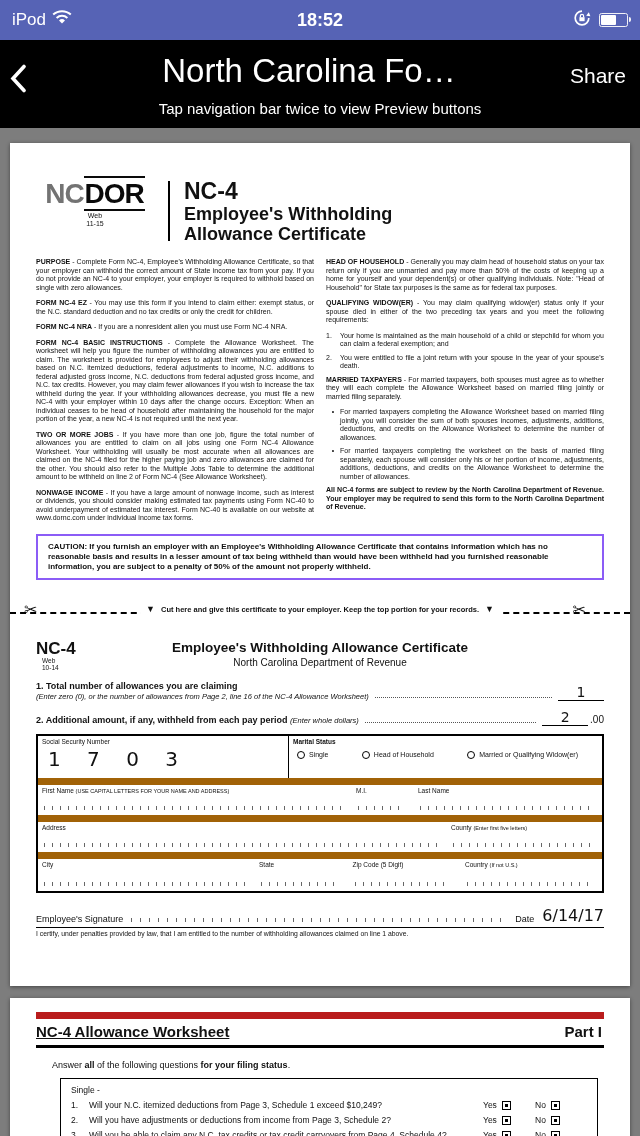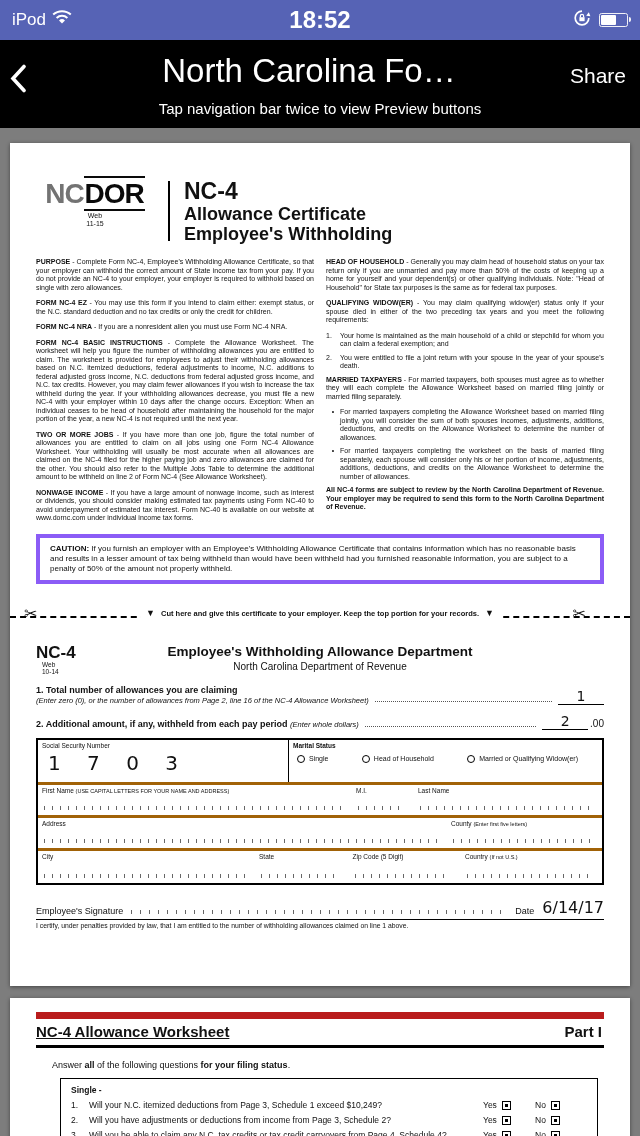--- a/index.html
+++ b/index.html
@@ -2,21 +2,21 @@
 <html><head>
 <meta charset="utf-8">
 <style>
   html,body{margin:0;padding:0;background:#444;}
   .screen{position:relative;width:640px;height:1136px;background:#7d7d7d;overflow:hidden;
           font-family:"Liberation Sans",sans-serif;-webkit-font-smoothing:antialiased;}
   
   .statusbar{position:absolute;top:0;left:0;right:0;height:40px;background:#5663b5;color:#fff;
              display:flex;align-items:center;padding:0 12px;box-sizing:border-box;z-index:5;}
   .sb-left{display:flex;align-items:center;gap:6px;font-size:17px;}
-  .sb-time{position:absolute;left:0;right:0;text-align:center;font-size:24px;font-weight:bold;}
+  .sb-time{position:absolute;left:0;right:0;text-align:center;font-size:18px;font-weight:bold;}
   .sb-right{margin-left:auto;display:flex;align-items:center;gap:8px;z-index:2;}
   .battery{position:relative;width:27px;height:12px;border:1px solid #f2f2f6;border-radius:2.5px;}
   .battery .fill{position:absolute;left:1px;top:1px;bottom:1px;width:55%;background:#fff;border-radius:1px;}
   .battery .nub{position:absolute;right:-4px;top:3px;width:2.5px;height:5px;background:#f2f2f6;border-radius:0 2px 2px 0;}
   
   .navbar{position:absolute;top:40px;left:0;right:0;height:88px;background:#000000;color:#fff;z-index:5;}
   .back-btn{position:absolute;left:10px;top:18px;width:30px;height:40px;display:flex;align-items:center;cursor:pointer;}
   .nav-title{position:absolute;left:78px;right:100px;top:12px;text-align:center;font-size:33px;font-weight:400;
              white-space:nowrap;overflow:hidden;}
   .share-btn{position:absolute;right:14px;top:24px;font-size:21px;cursor:pointer;}
@@ -41,21 +41,21 @@
   .cols{display:flex;gap:12px;margin-top:14px;}
   .col{flex:1;font-size:7px;line-height:8.5px;text-align:justify;}
   .para{margin:0 0 7px;}
   .para b{font-weight:bold;}
   .para.allbold{font-weight:bold;}
   .numrow{display:flex;margin:0 0 5px;}
   .num{width:14px;flex:none;}
   .num.bull{text-align:center;}
   .numtext{flex:1;text-align:justify;}
   
-  .caution{border:4px solid #8b5cf6;padding:6px 10px;font-size:8px;line-height:10px;margin-top:4px;}
+  .caution{border:2px solid #8b5cf6;padding:6px 10px;font-size:8px;line-height:10px;margin-top:4px;font-weight:bold;}
   
   .cutwrap{position:relative;height:26px;margin:20px -26px 0;}
   .cut-line{position:absolute;top:12px;left:0;right:0;border-top:2px dashed #000;}
   .cut-label{position:absolute;top:5px;left:50%;transform:translateX(-50%);background:#fff;padding:0 6px;
              font-size:7.5px;font-weight:bold;white-space:nowrap;display:flex;align-items:center;gap:6px;}
   .cut-arrow{font-size:9px;line-height:9px;}
   .scissor{position:absolute;top:2px;font-size:16px;line-height:16px;}
   .scissor.left{left:14px;}
   .scissor.right{right:44px;}
   
@@ -70,21 +70,21 @@
   .aline{display:flex;align-items:flex-end;margin-top:9px;}
   .al-label{font-size:9px;font-weight:bold;line-height:11px;}
   .al-sub{font-size:7.5px;font-style:italic;line-height:9px;}
   .al-note{font-size:7.5px;font-style:italic;font-weight:normal;}
   .al-leader{flex:1;border-bottom:1.5px dotted #555;margin:0 6px 3px;}
   .al-value{width:46px;text-align:center;font-size:14px;border-bottom:1px solid #000;
             font-family:"DejaVu Sans",sans-serif;line-height:15px;}
   .al-cents{font-size:10px;margin-left:2px;line-height:12px;}
   
   .fbox{border:2px solid #000;margin-top:8px;}
-  .frow{display:flex;border-bottom:3px solid #a16207;}
+  .frow{display:flex;border-bottom:7px solid #a16207;}
   .frow:last-child{border-bottom:none;}
   .fcell{display:flex;flex-direction:column;padding:2px 4px;box-sizing:border-box;}
   .flabel{font-size:6.5px;line-height:7.5px;}
   .fnote{font-size:5.5px;}
   .comb{height:4px;background:repeating-linear-gradient(90deg,#666 0 1px,transparent 1px 8px);
         margin:auto 6px 3px 2px;}
   .row1{height:42px;}
   .ssn-cell{width:250px;}
   .ssn-value{font-size:20px;letter-spacing:10px;margin:2px 0 0 6px;font-family:"DejaVu Sans",sans-serif;}
   .marital-cell{flex:1;border-left:1px solid #000;}
@@ -112,21 +112,21 @@
   .date-value{font-size:16px;margin-left:8px;line-height:17px;font-family:"DejaVu Sans",sans-serif;}
   .certline{border-top:1px solid #000;margin-top:3px;padding-top:2px;font-size:6.8px;}
   
   .ws-head{position:relative;border-top:7px solid #b91c1c;border-bottom:3px solid #000;
            text-align:left;padding:4px 0;text-decoration:underline;}
   .ws-title{font-size:15px;font-weight:bold;}
   .ws-part{position:absolute;right:2px;top:4px;font-size:15px;font-weight:bold;}
   .ws-instr{margin:12px 0 0 16px;font-size:9px;}
   .ws-instr b{font-weight:bold;}
   .qbox{border:1.5px solid #000;margin:8px 6px 0 24px;padding:4px 10px 24px;}
-  .q-single{font-size:8.5px;font-weight:bold;margin:2px 0 5px;}
+  .q-single{font-size:8.5px;font-weight:normal;margin:2px 0 5px;}
   .qrow{display:flex;align-items:flex-end;font-size:8.5px;line-height:11px;margin-top:4px;}
   .q-num{width:18px;flex:none;}
   .q-text{flex:1;padding-right:10px;}
   .q-choice{display:flex;align-items:center;gap:5px;width:52px;flex:none;}
   .cbx{width:7px;height:7px;border:1px solid #000;position:relative;flex:none;}
   .cbx::after{content:"";position:absolute;left:2px;top:2px;width:3px;height:3px;background:#000;}
 </style>
 </head>
 <body>
 
@@ -181,22 +181,22 @@
             <span class="logo-nc">NC</span><span class="logo-dor">DOR</span>
           </div>
           <div class="logo-web">
             <div>Web</div>
             <div>11-15</div>
           </div>
         </div>
         <div class="p1divider"></div>
         <div>
           <div class="fh-id">NC-4</div>
+          <div class="fh-t">Employee's Withholding</div>
           <div class="fh-t">Allowance Certificate</div>
-          <div class="fh-t">Employee's Withholding</div>
         </div>
       </div>
 
       <div class="cols">
         <div class="col">
           <p class="para"><b>PURPOSE</b><span> - Complete Form NC-4, Employee's Withholding Allowance Certificate, so that your employer can withhold the correct amount of State income tax from your pay.  If you do not provide an NC-4 to your employer, your employer is required to withhold based on single with zero allowances.</span></p>
           <p class="para"><b>FORM NC-4 EZ</b><span> - You may use this form if you intend to claim either: exempt status, or the N.C. standard deduction and no tax credits or only the credit for children.</span></p>
           <p class="para"><b>FORM NC-4 NRA</b><span> - If you are a nonresident alien you must use Form NC-4 NRA.</span></p>
           <p class="para"><b>FORM NC-4 BASIC INSTRUCTIONS</b><span> - Complete the Allowance Worksheet.  The worksheet will help you figure the number of withholding allowances you are entitled to claim.  The worksheet is provided for employees to adjust their withholding allowances based on N.C. itemized deductions, federal adjustments to income, N.C. additions to federal adjusted gross income, N.C. deductions from federal adjusted gross income, and N.C. tax credits.  However, you may claim fewer allowances if you wish to increase the tax withheld during the year.  If your withholding allowances decrease, you must file a new NC-4 with your employer within 10 days after the change occurs.  Exception:  When an individual ceases to be head of household after maintaining the household for the major portion of the year, a new NC-4 is not required until the next year.</span></p>
           <p class="para"><b>TWO OR MORE JOBS</b><span> - If you have more than one job, figure the total number of allowances you are entitled to claim on all jobs using one Form NC-4 Allowance Worksheet.  Your withholding will usually be most accurate when all allowances are claimed on the NC-4 filed for the higher paying job and zero allowances are claimed for the other.  You should also refer to the Multiple Jobs Table to determine the additional amount to be withheld on line 2 of Form NC-4  (See Allowance Worksheet).</span></p>
@@ -243,21 +243,21 @@
 
       <div class="f2-head">
         <div class="f2-left">
           <div class="f2-id">NC-4</div>
           <div class="f2-web">
             <div>Web</div>
             <div>10-14</div>
           </div>
         </div>
         <div class="f2-center">
-          <div class="f2-title">Employee's Withholding Allowance Department</div>
+          <div class="f2-title">Employee's Withholding Allowance Certificate</div>
           <div class="f2-sub">North Carolina Department of Revenue</div>
         </div>
         <div class="f2-right"></div>
       </div>
 
       <div class="aline">
         <div>
           <div class="al-label">1.  Total number of allowances you are claiming</div>
           <div class="al-sub">(Enter zero (0), or the number of allowances from Page 2, line 16 of the NC-4 Allowance Worksheet)</div>
         </div>

